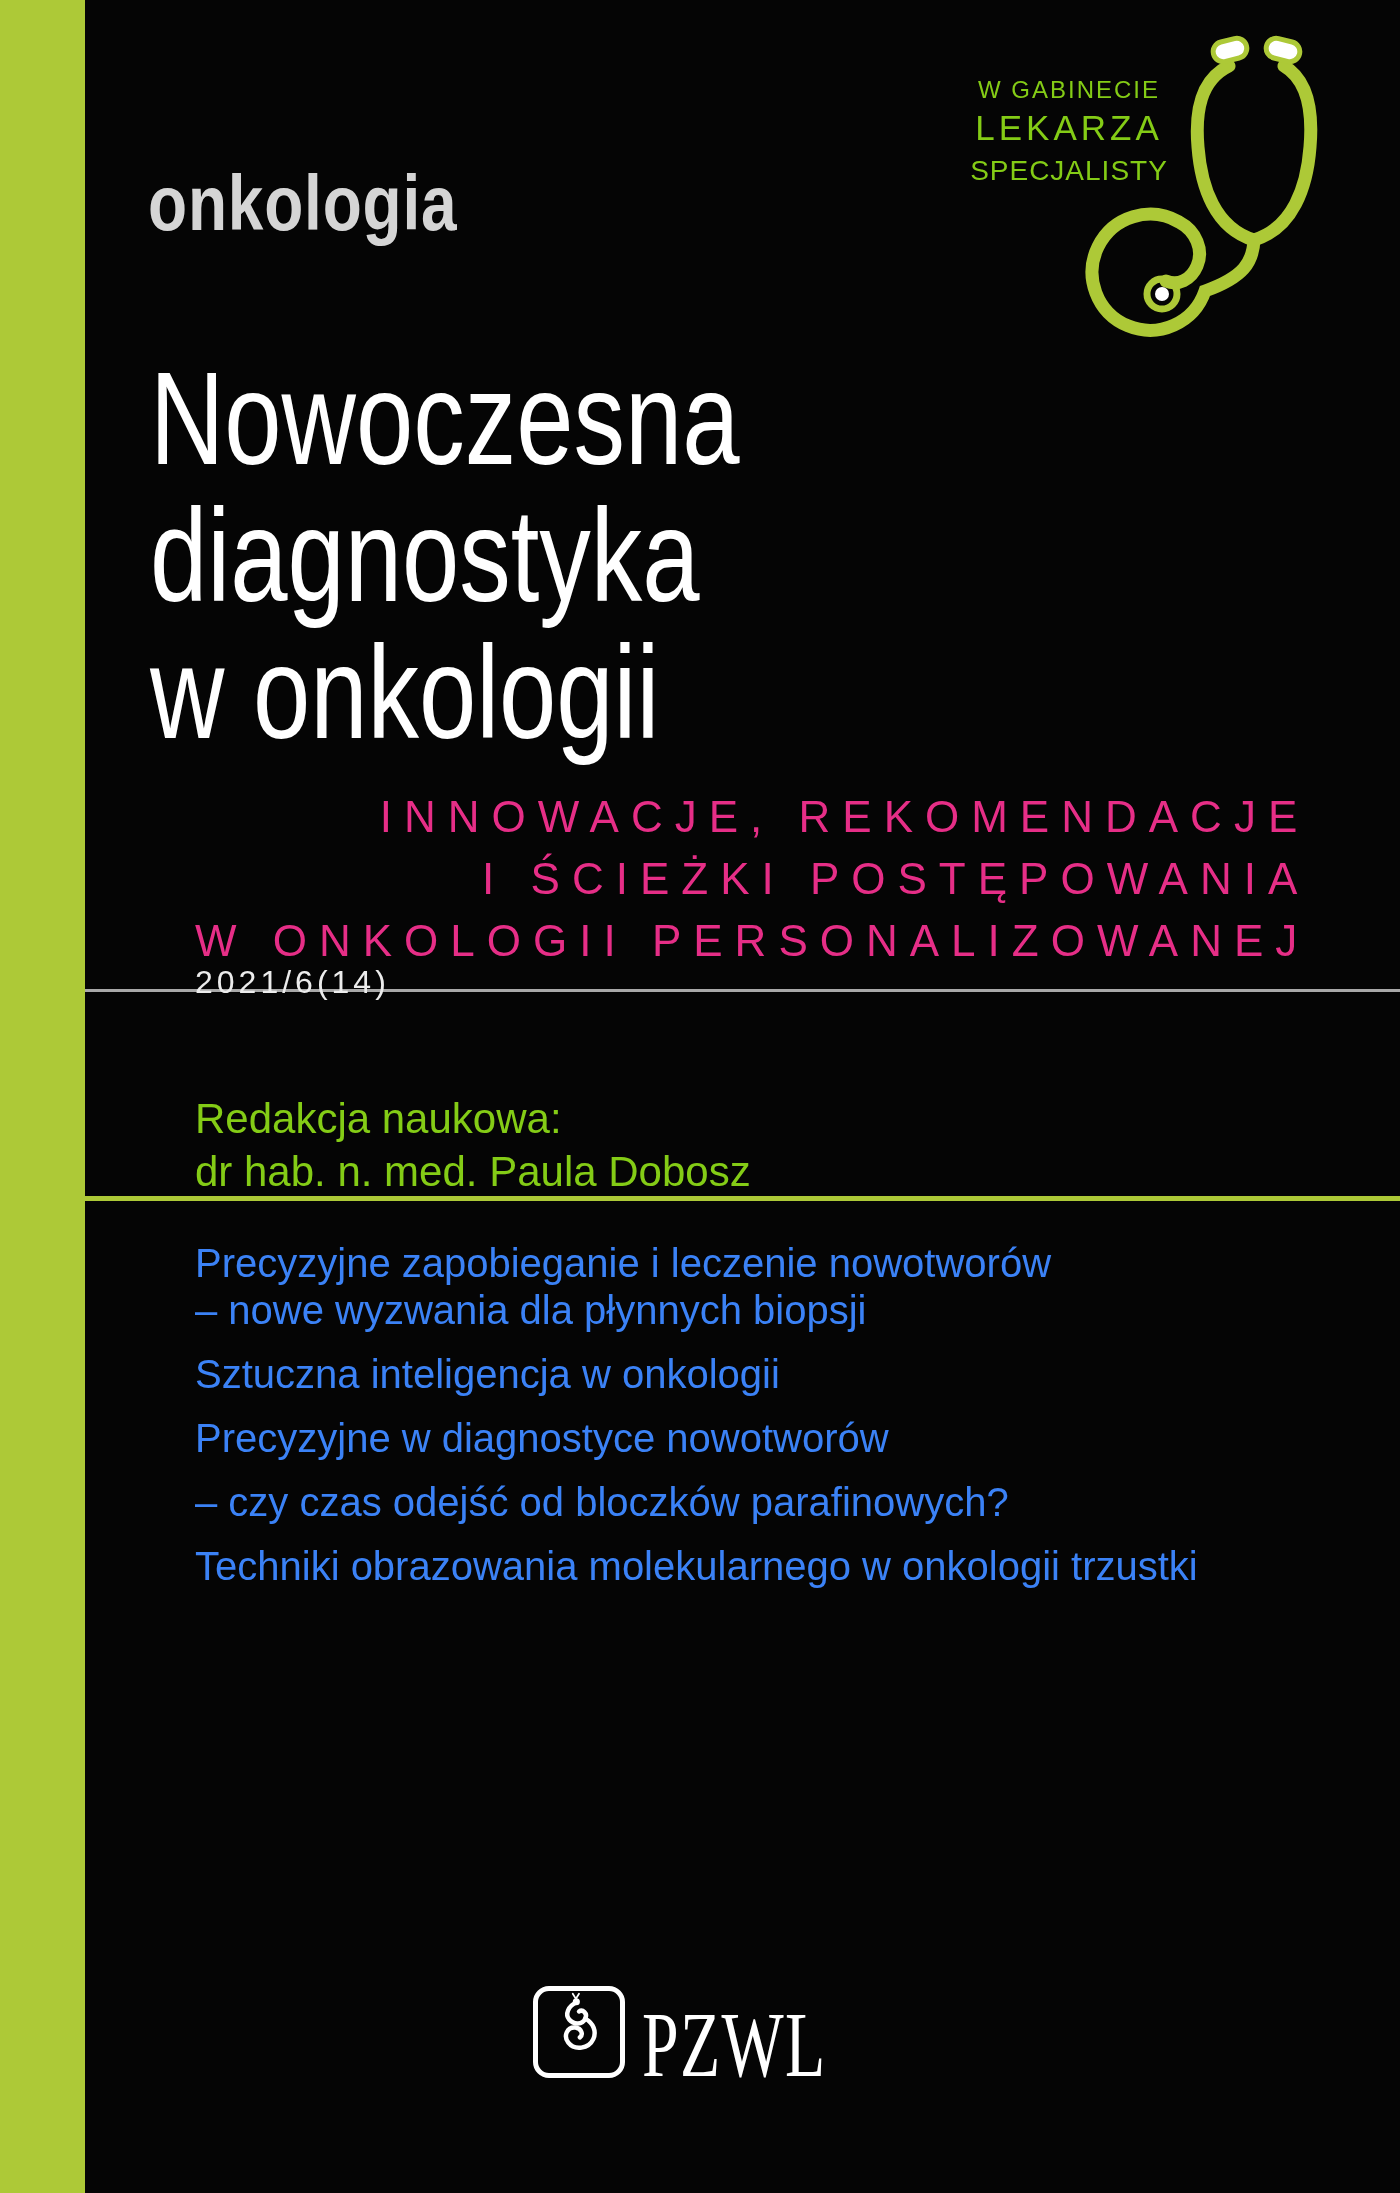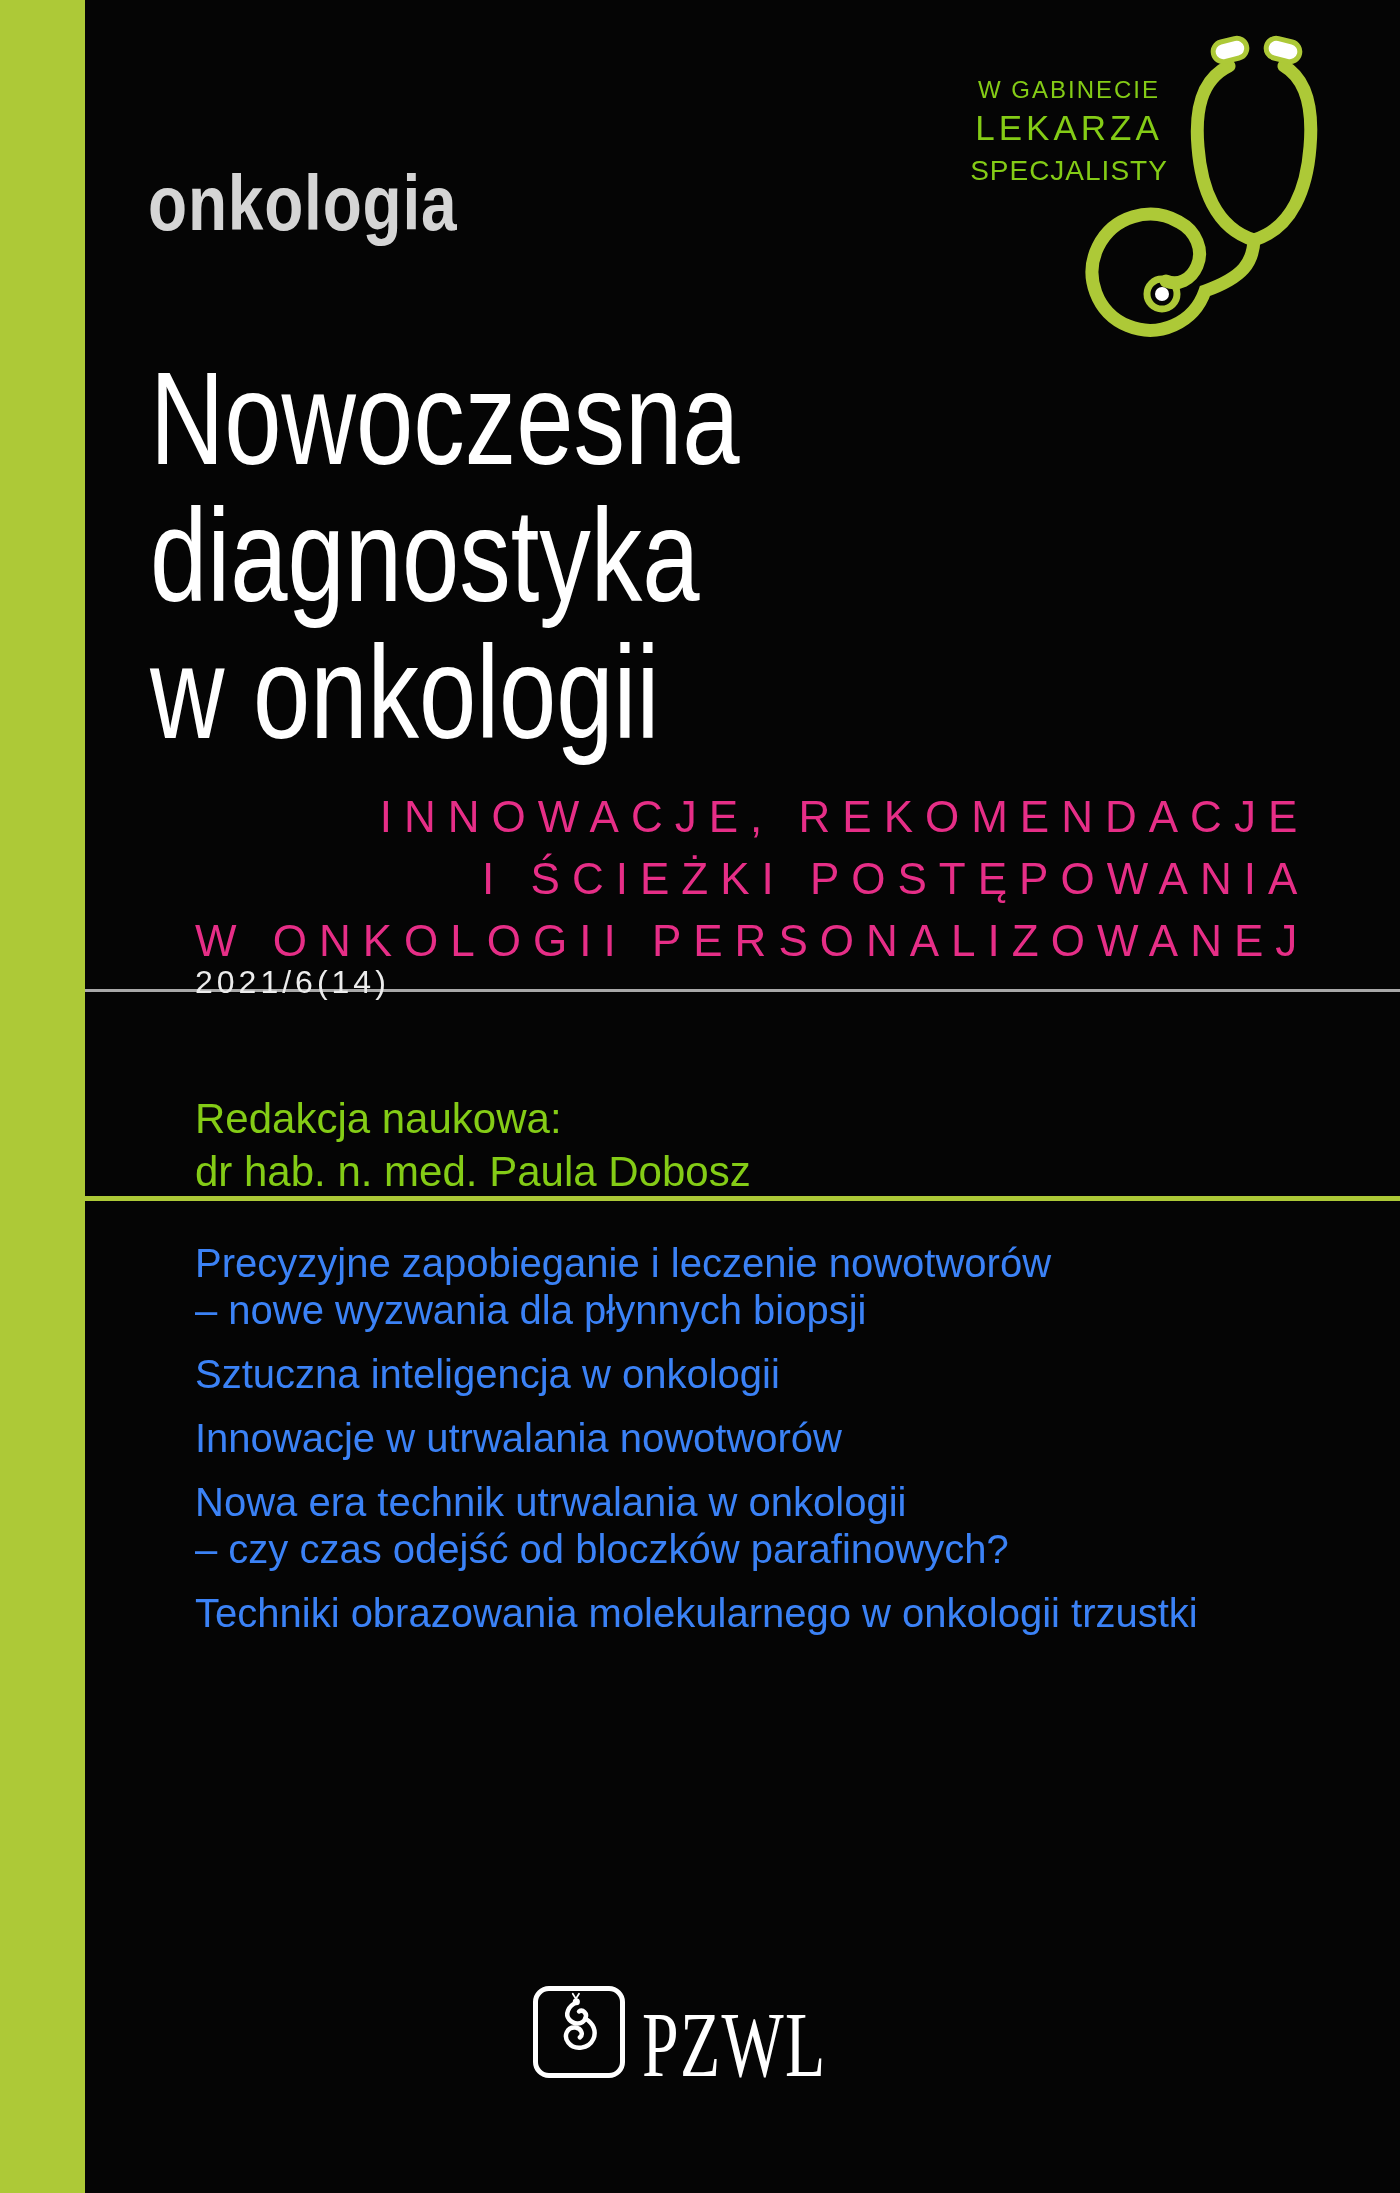--- a/index.html
+++ b/index.html
@@ -87,24 +87,23 @@
 
   <div class="articles">
     <div class="article">
       <div>Precyzyjne zapobieganie i leczenie nowotworów</div>
       <div>– nowe wyzwania dla płynnych biopsji</div>
     </div>
     <div class="article">
       <div>Sztuczna inteligencja w onkologii</div>
     </div>
     <div class="article">
-      <div>Innowacje w utrwalania nowotworów</div>
+      <div>Precyzyjne w diagnostyce nowotworów</div>
     </div>
     <div class="article">
-      <div>Nowa era technik utrwalania w onkologii</div>
       <div>– czy czas odejść od bloczków parafinowych?</div>
     </div>
     <div class="article">
       <div>Techniki obrazowania molekularnego w onkologii trzustki</div>
     </div>
   </div>
 
   <div class="logo-box">
     <svg width="82" height="82" viewBox="0 0 92 92">
       <path d="M 43 13 C 34 17 30 26 35 32 C 40 38 50 38 53 31 C 56 25 50 20 46 23" fill="none" stroke="#ffffff" stroke-width="5" stroke-linecap="round"></path>

